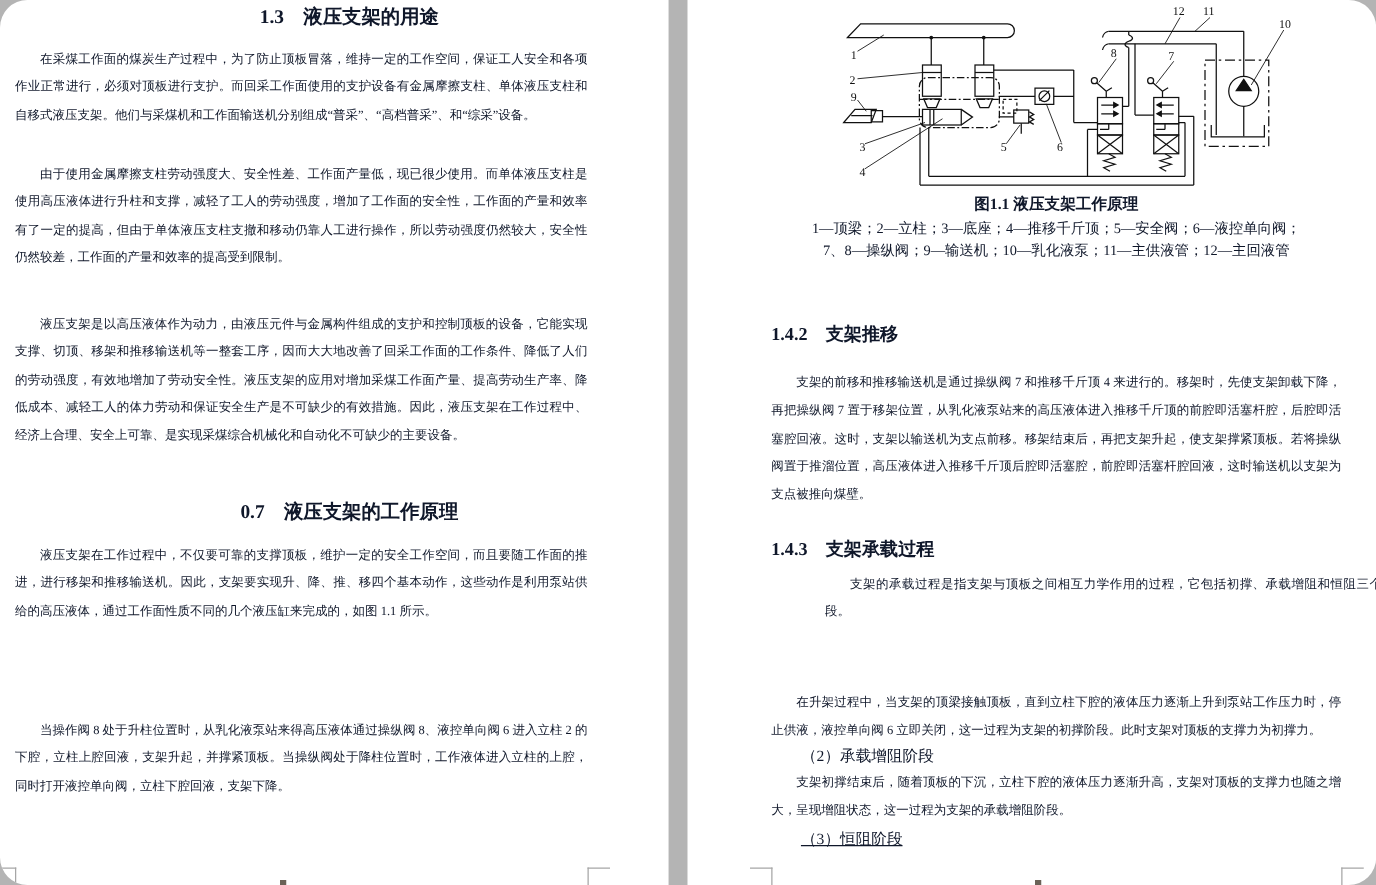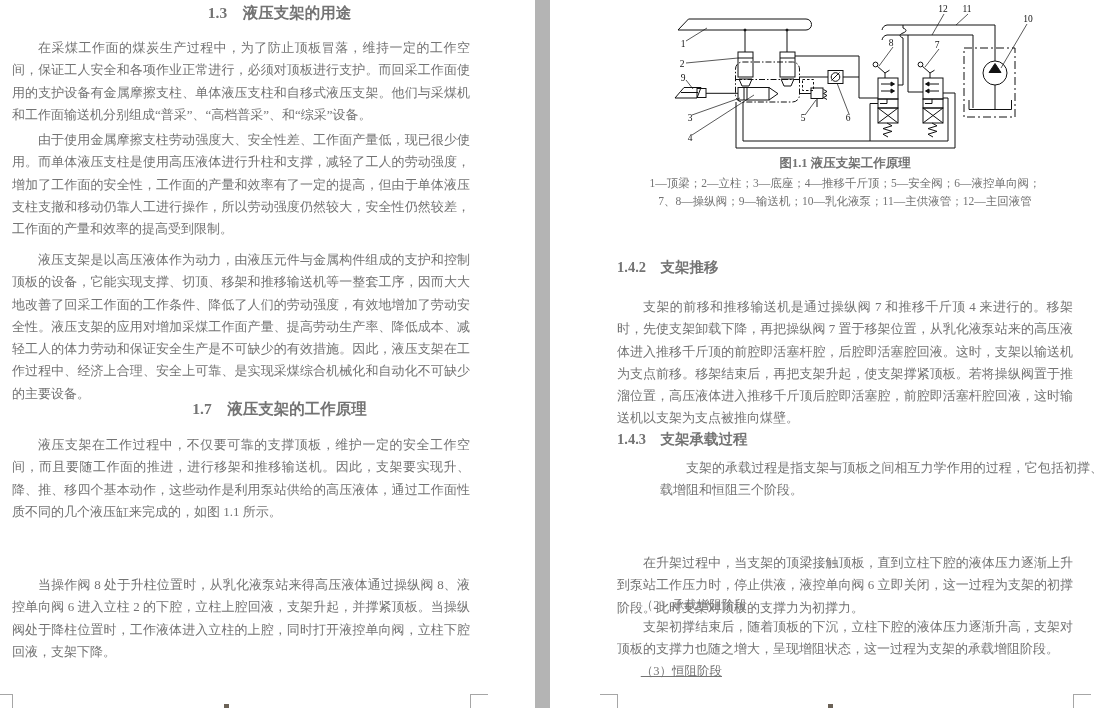--- a/index.html
+++ b/index.html
@@ -1,46 +1,46 @@
 <!DOCTYPE html>
 <html><head>
 <meta charset="utf-8">
 <style>
   html,body{margin:0;padding:0;background:#b4b4b4;}
   .screen{position:relative;width:1101px;height:708px;background:#b4b4b4;overflow:hidden;
-          font-family:"Liberation Serif","DejaVu Serif",serif;color:#737373;}
+          font-family:"Liberation Serif","DejaVu Serif",serif;color:#0f172a;border-radius:22px;}
   .page{position:absolute;top:0;height:708px;background:#ffffff;overflow:hidden;}
   .page-left{left:0;width:535px;}
   .page-right{left:550px;width:551px;}
   .gap{position:absolute;top:0;left:535px;width:15px;height:708px;background:#b4b4b4;}
   .blk{position:absolute;}
   .body-col-l{left:12px;width:458px;}
   .body-col-r{left:67px;width:456px;}
-  .para{font-size:13px;line-height:22.3px;text-align:justify;text-indent:2em;margin:0;
+  .para{font-size:10px;line-height:22.3px;text-align:justify;text-indent:2em;margin:0;
         font-family:"Liberation Serif","DejaVu Serif",serif;}
   .h-big{font-size:15.5px;font-weight:bold;text-align:center;width:100%;}
   .h-sub{font-size:14.5px;font-weight:bold;}
   .item{font-size:12.5px;line-height:22.3px;text-indent:1.9em;}
   .caption{font-size:12.5px;font-weight:bold;text-align:center;}
   .legend{font-size:11.5px;text-align:center;line-height:17px;}
   .cm{position:absolute;background:#a6a6a6;}
   .pgnum{position:absolute;background:#6b6257;}
   svg text{font-family:"Liberation Serif","DejaVu Serif",serif;font-size:9.5px;fill:#111;}
 </style>
 </head>
 <body>
 
 <div class="screen">
 
   <div class="page page-left">
     <div class="blk body-col-l h-big" style="top:3px;">1.3　液压支架的用途</div>
     <p class="blk body-col-l para" style="top:37px;">在采煤工作面的煤炭生产过程中，为了防止顶板冒落，维持一定的工作空间，保证工人安全和各项作业正常进行，必须对顶板进行支护。而回采工作面使用的支护设备有金属摩擦支柱、单体液压支柱和自移式液压支架。他们与采煤机和工作面输送机分别组成“普采”、“高档普采”、和“综采”设备。</p>
     <p class="blk body-col-l para" style="top:129px;">由于使用金属摩擦支柱劳动强度大、安全性差、工作面产量低，现已很少使用。而单体液压支柱是使用高压液体进行升柱和支撑，减轻了工人的劳动强度，增加了工作面的安全性，工作面的产量和效率有了一定的提高，但由于单体液压支柱支撤和移动仍靠人工进行操作，所以劳动强度仍然较大，安全性仍然较差，工作面的产量和效率的提高受到限制。</p>
     <p class="blk body-col-l para" style="top:249px;">液压支架是以高压液体作为动力，由液压元件与金属构件组成的支护和控制顶板的设备，它能实现支撑、切顶、移架和推移输送机等一整套工序，因而大大地改善了回采工作面的工作条件、降低了人们的劳动强度，有效地增加了劳动安全性。液压支架的应用对增加采煤工作面产量、提高劳动生产率、降低成本、减轻工人的体力劳动和保证安全生产是不可缺少的有效措施。因此，液压支架在工作过程中、经济上合理、安全上可靠、是实现采煤综合机械化和自动化不可缺少的主要设备。</p>
-    <div class="blk body-col-l h-big" style="top:399px;">1.7　液压支架的工作原理</div>
+    <div class="blk body-col-l h-big" style="top:399px;">0.7　液压支架的工作原理</div>
     <p class="blk body-col-l para" style="top:434px;">液压支架在工作过程中，不仅要可靠的支撑顶板，维护一定的安全工作空间，而且要随工作面的推进，进行移架和推移输送机。因此，支架要实现升、降、推、移四个基本动作，这些动作是利用泵站供给的高压液体，通过工作面性质不同的几个液压缸来完成的，如图 1.1 所示。</p>
     <p class="blk body-col-l para" style="top:574px;">当操作阀 8 处于升柱位置时，从乳化液泵站来得高压液体通过操纵阀 8、液控单向阀 6 进入立柱 2 的下腔，立柱上腔回液，支架升起，并撑紧顶板。当操纵阀处于降柱位置时，工作液体进入立柱的上腔，同时打开液控单向阀，立柱下腔回液，支架下降。</p>
 
     <div class="cm" style="left:0;top:694px;width:13px;height:1px;"></div>
     <div class="cm" style="left:12px;top:694px;width:1px;height:14px;"></div>
     <div class="cm" style="left:470px;top:694px;width:18px;height:1px;"></div>
     <div class="cm" style="left:470px;top:694px;width:1px;height:14px;"></div>
     <div class="pgnum" style="left:224px;top:704px;width:5px;height:4px;"></div>
   </div>
 

